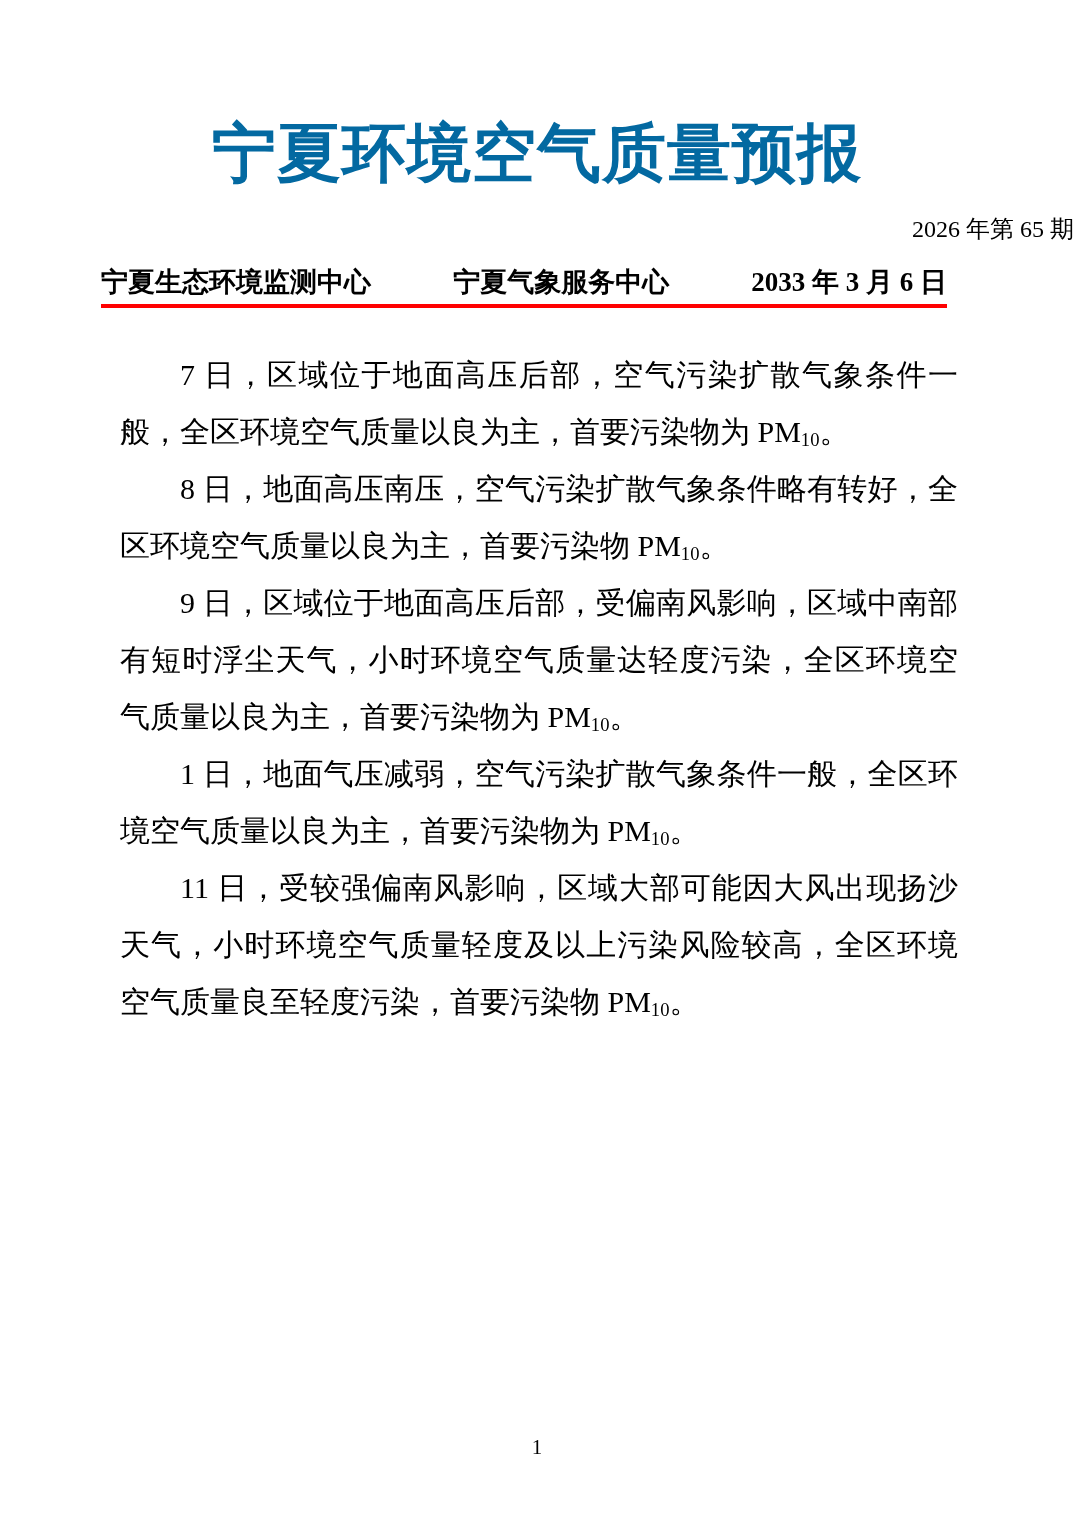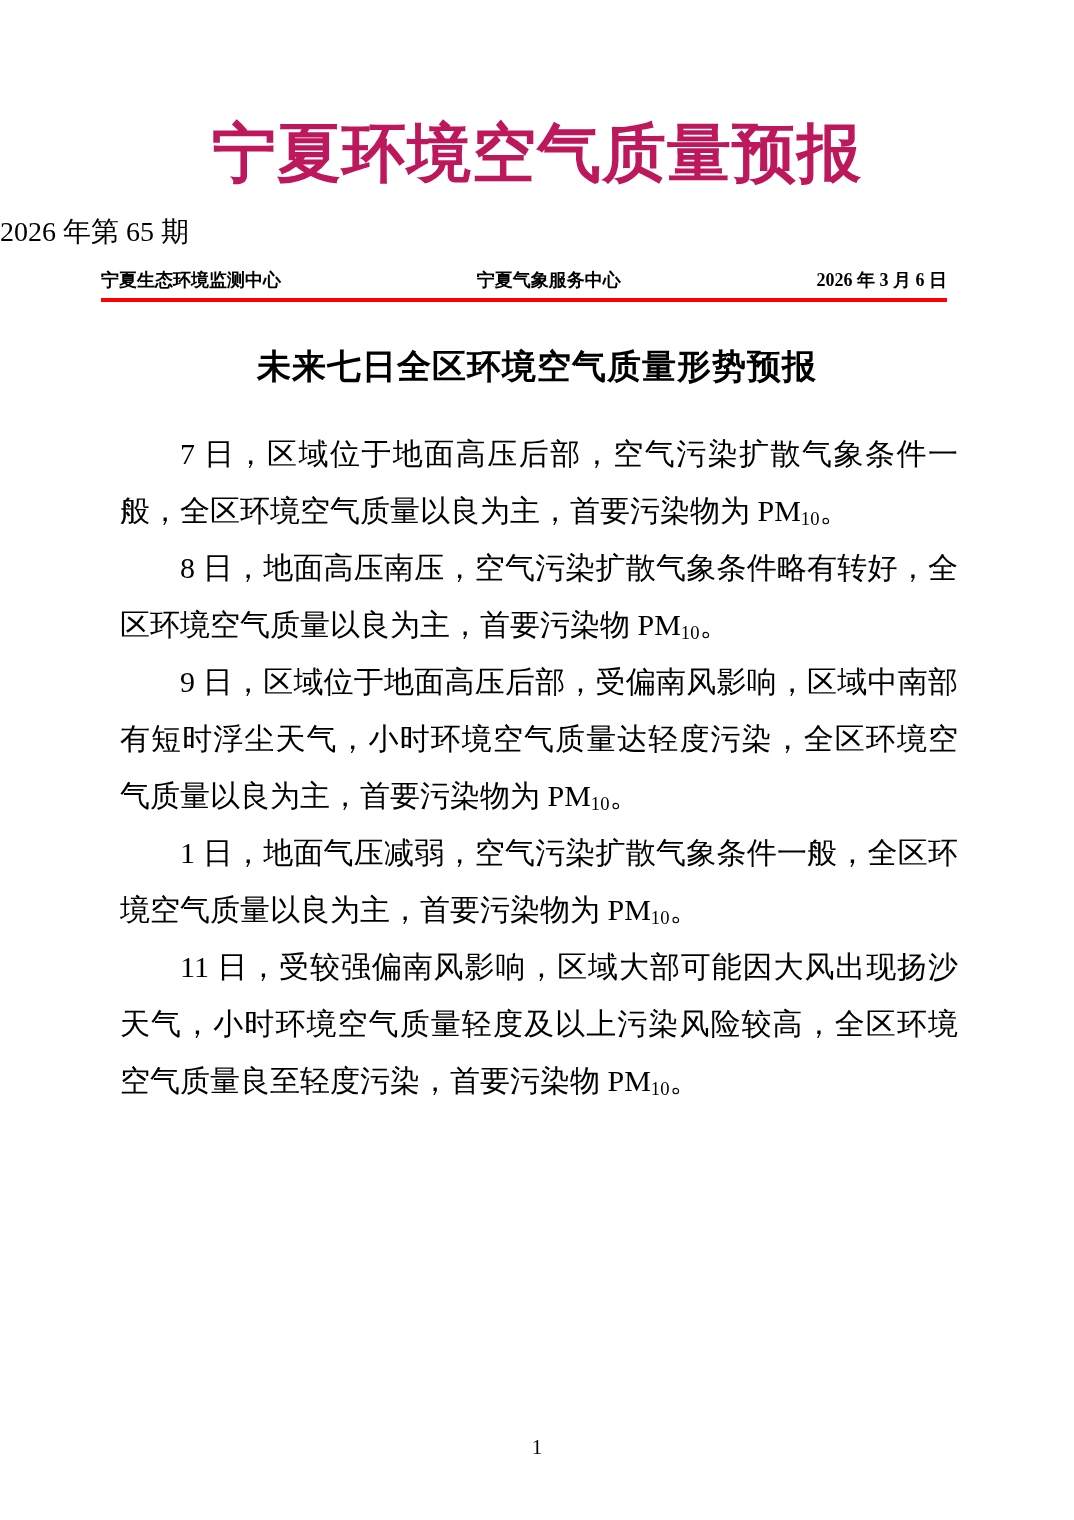--- a/index.html
+++ b/index.html
@@ -9,40 +9,40 @@
     height: 1520px;
     background: #ffffff;
     color: #000000;
     font-family: "Liberation Serif", "DejaVu Serif", serif;
     overflow: hidden;
   }
   .doc-title {
     margin: 0;
     padding-top: 116px;
     text-align: center;
-    color: #be185d;
+    color: #0369a1;
     font-size: 64px;
     line-height: 1.2;
     font-weight: bold;
     letter-spacing: 1px;
   }
   .issue {
     margin-top: 22px;
-    text-align: left;
-    font-size: 28px;
+    text-align: right;
+    font-size: 24px;
     line-height: 1.2;
   }
   .org-row {
     width: 846px;
     margin: 22px 0 0 101px;
     display: flex;
     justify-content: space-between;
     align-items: baseline;
     font-weight: bold;
-    font-size: 18px;
+    font-size: 27px;
     line-height: 1.2;
     white-space: nowrap;
   }
   .red-rule {
     width: 846px;
     margin: 6px 0 0 101px;
     height: 4px;
     background: #ff0000;
   }
   .section-title {
@@ -87,26 +87,25 @@
 
 <div class="page">
 
   <h1 class="doc-title">宁夏环境空气质量预报</h1>
 
   <div class="issue">2026 年第 65 期</div>
 
   <div class="org-row">
     <span>宁夏生态环境监测中心</span>
     <span>宁夏气象服务中心</span>
-    <span>2026 年 3 月 6 日</span>
+    <span>2033 年 3 月 6 日</span>
   </div>
 
   <div class="red-rule"></div>
 
-  <h2 class="section-title">未来七日全区环境空气质量形势预报</h2>
 
   <div class="body-text">
 
     <p class="para"><span>7 日，区域位于地面高压后部，空气污染扩散气象条件一般，全区环境空气质量以良为主，首要污染物为 </span><span>PM</span><sub>10</sub><span>。</span></p>
 
     <p class="para"><span>8 日，地面高压南压，空气污染扩散气象条件略有转好，全区环境空气质量以良为主，首要污染物 </span><span>PM</span><sub>10</sub><span>。</span></p>
 
     <p class="para"><span>9 日，区域位于地面高压后部，受偏南风影响，区域中南部有短时浮尘天气，小时环境空气质量达轻度污染，全区环境空气质量以良为主，首要污染物为 </span><span>PM</span><sub>10</sub><span>。</span></p>
 
     <p class="para"><span>1 日，地面气压减弱，空气污染扩散气象条件一般，全区环境空气质量以良为主，首要污染物为 </span><span>PM</span><sub>10</sub><span>。</span></p>

